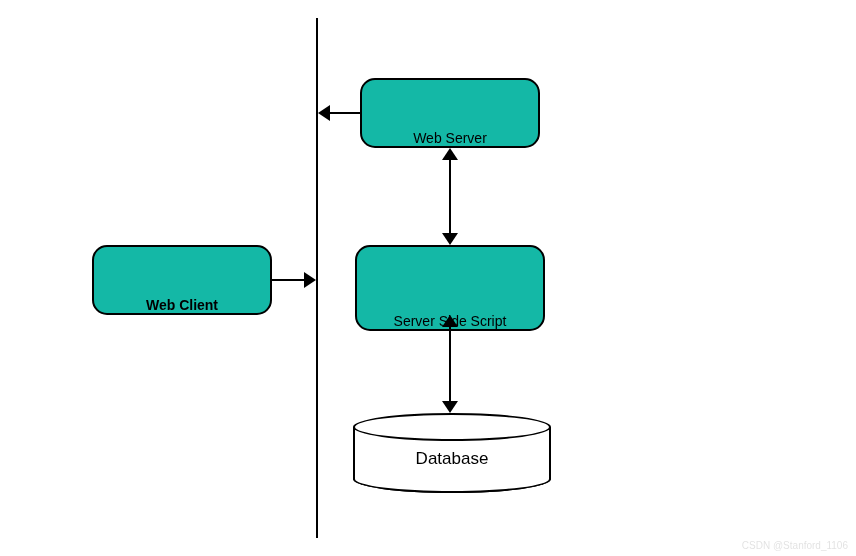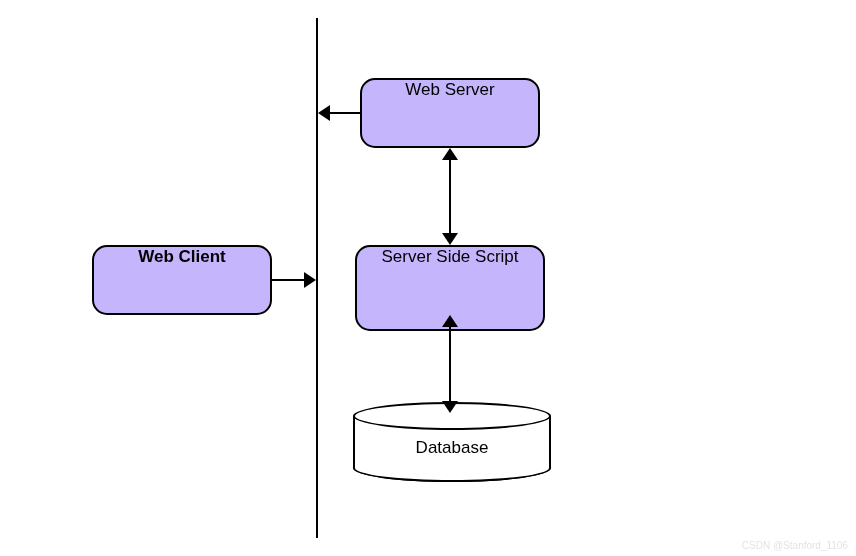--- a/index.html
+++ b/index.html
@@ -14,24 +14,24 @@
       position: absolute;
       top: 0; left: 0;
       width: 856px;
       height: 556px;
     }
     .box {
       position: absolute;
       border: 2px solid #000;
       border-radius: 15px;
       display: flex;
-      align-items: flex-start;
+      align-items: flex-end;
       justify-content: center;
-      background: #c4b5fd;
-      font-size: 17px;
+      background: #14b8a6;
+      font-size: 14px;
     }
     .cylinder {
       position: absolute;
       background: #fff;
     }
     .cylinder-body {
       position: absolute;
       border-left: 2px solid #000;
       border-right: 2px solid #000;
       background: #fff;
@@ -82,21 +82,21 @@
   </div>
 
   <div class="box" style="left:360px; top:78px; width:180px; height:70px;">
     <span>Web Server</span>
   </div>
 
   <div class="box" style="left:355px; top:245px; width:190px; height:86px;">
     <span>Server Side Script</span>
   </div>
 
-  <div class="cylinder" style="left:353px; top:402px; width:198px; height:80px;">
+  <div class="cylinder" style="left:353px; top:413px; width:198px; height:80px;">
     <div class="cylinder-body" style="left:0; top:14px; width:198px; height:52px;"></div>
     <div class="cylinder-ellipse" style="left:0; bottom:0; width:198px; height:28px; border-top:none;"></div>
     <div class="cylinder-ellipse" style="left:0; bottom:0; width:198px; height:28px;"></div>
     <div style="position:absolute; left:2px; bottom:14px; width:194px; height:14px; background:#fff;"></div>
     <div class="cylinder-ellipse" style="left:0; top:0; width:198px; height:28px;"></div>
     <div class="cylinder-label" style="left:0; top:36px; width:198px;">Database</div>
   </div>
 
   <div>
     <div class="arrow-line" style="left:272px; top:279px; width:32px; height:2px;"></div>

